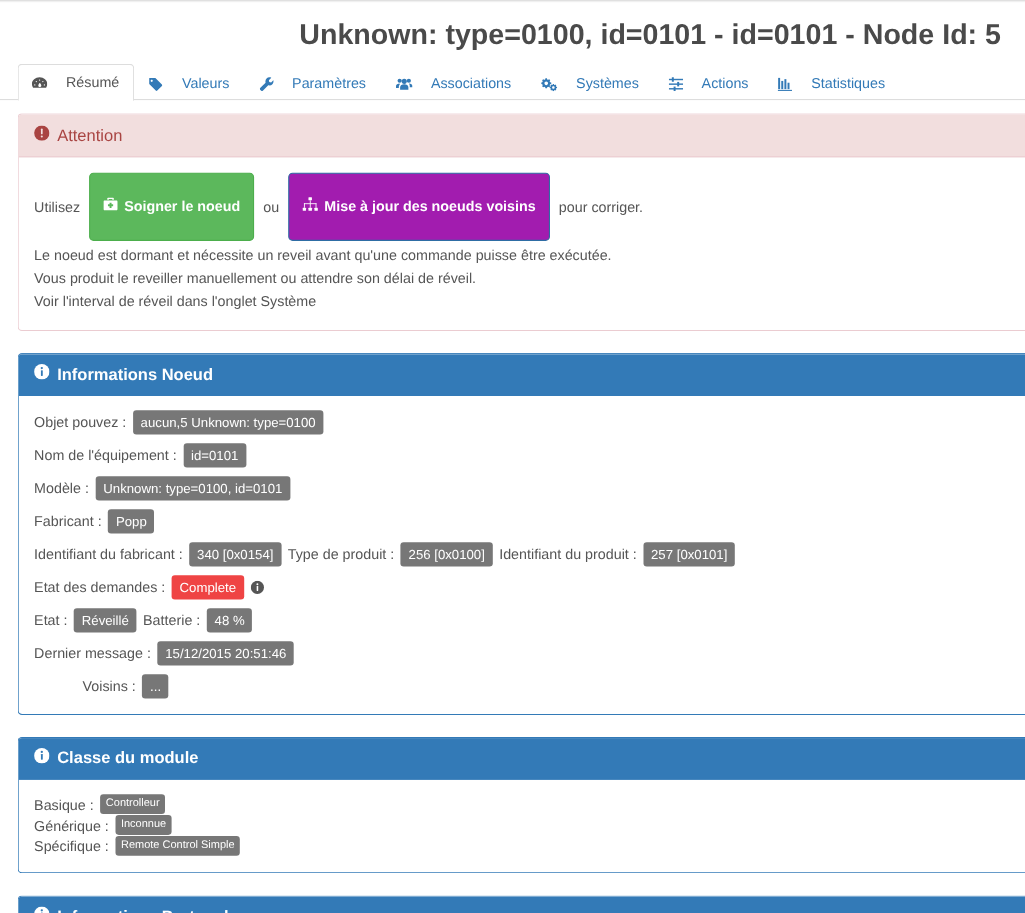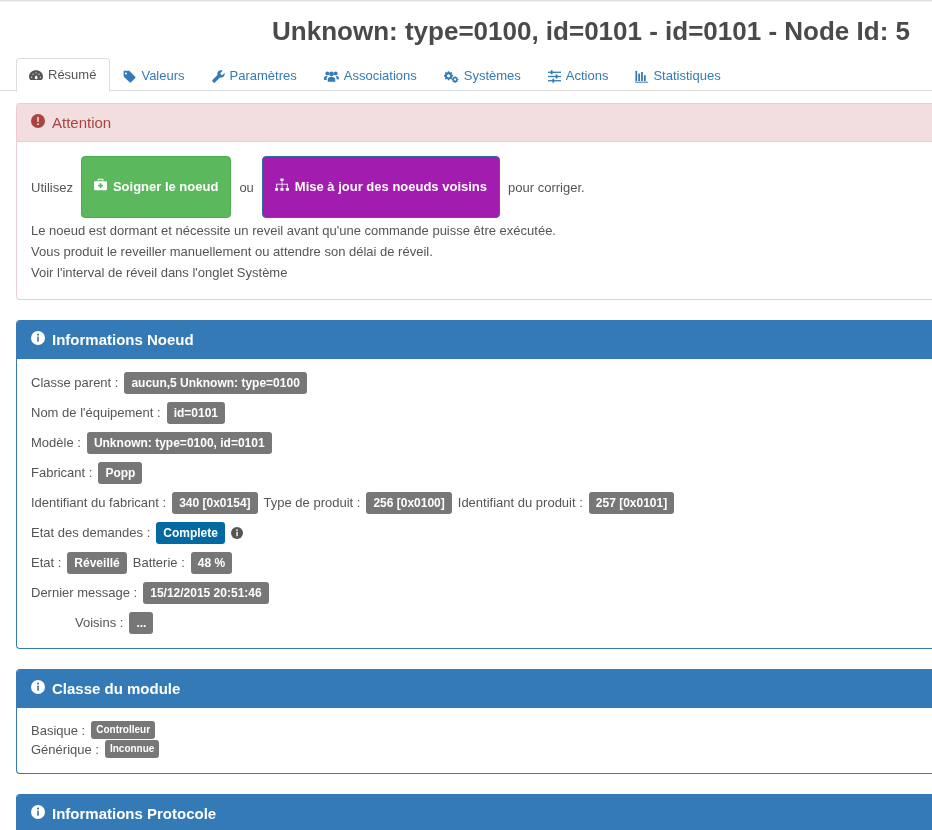--- a/index.html
+++ b/index.html
@@ -56,21 +56,21 @@
     list-style: none;
     margin: 0;
     padding: 0;
     display: flex;
     align-items: flex-end;
     height: 33px;
   }
   .tab {
     display: flex;
     align-items: center;
-    gap: 5px;
+    gap: 17px;
     padding: 7px 13px 7px 12px;
     font-size: 13px;
     color: #337ab7;
     cursor: pointer;
     line-height: 18px;
     border: 1px solid transparent;
     border-bottom: none;
     margin-bottom: -1px;
     border-radius: 4px 4px 0 0;
     white-space: nowrap;
@@ -172,34 +172,34 @@
     margin-bottom: 8px;
     line-height: 20px;
   }
   .inf-row:last-child { margin-bottom: 0; margin-left: 44px; }
   .lbl { color: #555555; font-size: 13px; white-space: nowrap; }
 
   .label-tag {
     display: inline-block;
     background: #777777;
     color: #ffffff;
-    font-weight: bold;
+    font-weight: normal;
     font-size: 12px;
     line-height: 14px;
     padding: 4px 7px 4px 7px;
     border-radius: 3px;
     white-space: nowrap;
     vertical-align: middle;
   }
   .label-tag.sm {
     font-size: 10px;
     line-height: 12px;
     padding: 3px 5px;
   }
-  .label-tag.success { background: #0369a1; }
+  .label-tag.success { background: #ef4444; }
   .info-dot { display: inline-flex; align-items: center; }
 
   
   .cls-row {
     display: flex;
     align-items: center;
     gap: 6px;
     line-height: 17px;
     margin-bottom: 1px;
   }
@@ -367,21 +367,21 @@
           <circle cx="8" cy="8" r="8" fill="#ffffff"></circle>
           <circle cx="8" cy="4.1" r="1.2" fill="#337ab7"></circle>
           <rect x="7.1" y="6.3" width="1.9" height="6" rx="0.5" fill="#337ab7"></rect>
         </svg>
     </span>
     <span>Informations Noeud</span>
   </div>
   <div class="panel-body">
 
     <div class="inf-row">
-      <span class="lbl">Classe parent :</span>
+      <span class="lbl">Objet pouvez :</span>
       <span class="label-tag">aucun,5 Unknown: type=0100</span>
     </div>
 
     <div class="inf-row">
       <span class="lbl">Nom de l'équipement :</span>
       <span class="label-tag">id=0101</span>
     </div>
 
     <div class="inf-row">
       <span class="lbl">Modèle :</span>
@@ -447,20 +447,24 @@
   </div>
   <div class="panel-body">
     <div class="cls-row">
       <span class="lbl">Basique :</span>
       <span class="label-tag sm">Controlleur</span>
     </div>
     <div class="cls-row">
       <span class="lbl">Générique :</span>
       <span class="label-tag sm">Inconnue</span>
     </div>
+    <div class="cls-row">
+      <span class="lbl">Spécifique :</span>
+      <span class="label-tag sm">Remote Control Simple</span>
+    </div>
   </div>
 </div>
 
 <div class="panel">
   <div class="panel-head">
     <span class="ic">
       <svg width="14" height="14" viewBox="0 0 16 16">
           <circle cx="8" cy="8" r="8" fill="#ffffff"></circle>
           <circle cx="8" cy="4.1" r="1.2" fill="#337ab7"></circle>
           <rect x="7.1" y="6.3" width="1.9" height="6" rx="0.5" fill="#337ab7"></rect>

